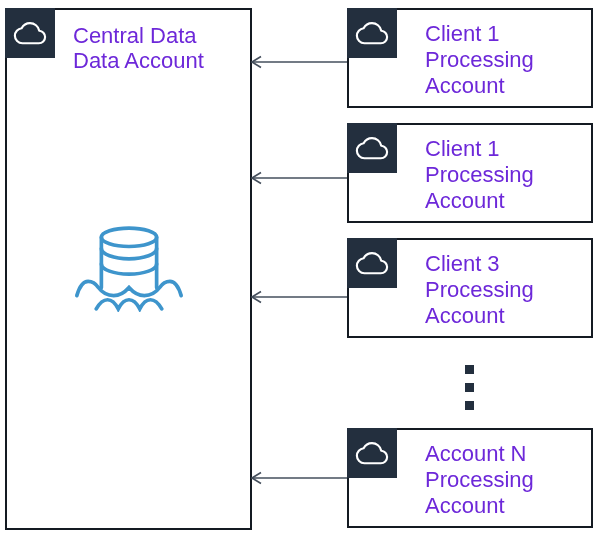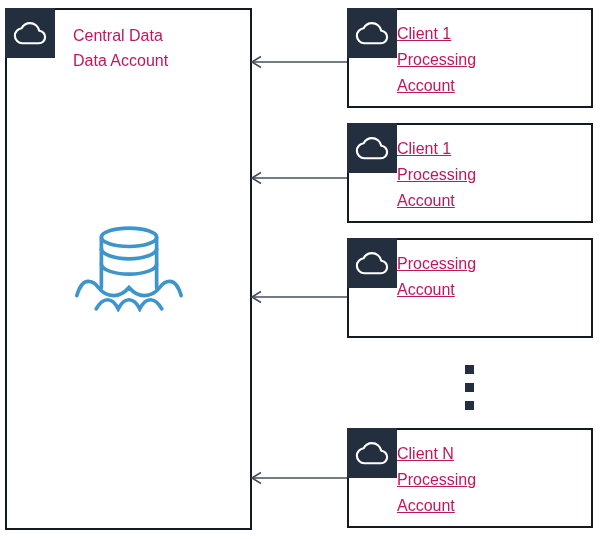--- a/index.html
+++ b/index.html
@@ -44,34 +44,33 @@
     top: -2px;
     width: 50px;
     height: 50px;
     background: #232F3E;
     display: flex;
     align-items: center;
     justify-content: center;
   }
   .label {
     position: absolute;
-    color: #be185d;
-    font-size: 16px;
+    color: #6d28d9;
+    font-size: 22px;
     white-space: nowrap;
   }
   .central-label {
     left: 66px;
     top: 13px;
     line-height: 25px;
   }
   .client-label {
-    left: 48px;
+    left: 76px;
     top: 11px;
     line-height: 26px;
-    text-decoration: underline;
   }
   .lake-icon {
     position: absolute;
     left: 67px;
     top: 214px;
   }
   .arrows-overlay {
     position: absolute;
     left: 0;
     top: 0;
@@ -141,39 +140,40 @@
     </div>
   </div>
 
   <div class="box client-box client-3">
     <div class="badge">
       <svg width="34" height="25" viewBox="-1.5 2.5 27 19.5">
         <path d="M19.35 10.04A7.49 7.49 0 0 0 12 4C9.11 4 6.6 5.64 5.35 8.04A5.994 5.994 0 0 0 0 14c0 3.31 2.69 6 6 6h13c2.76 0 5-2.24 5-5 0-2.64-2.05-4.78-4.65-4.96z" fill="none" stroke="#FFFFFF" stroke-width="1.7" stroke-linejoin="round"></path>
       </svg>
     </div>
     <div class="label client-label">
+      <div>Client 3</div>
       <div>Processing</div>
       <div>Account</div>
     </div>
   </div>
 
   <div>
     <div class="dot dot-1"></div>
     <div class="dot dot-2"></div>
     <div class="dot dot-3"></div>
   </div>
 
   <div class="box client-box client-n">
     <div class="badge">
       <svg width="34" height="25" viewBox="-1.5 2.5 27 19.5">
         <path d="M19.35 10.04A7.49 7.49 0 0 0 12 4C9.11 4 6.6 5.64 5.35 8.04A5.994 5.994 0 0 0 0 14c0 3.31 2.69 6 6 6h13c2.76 0 5-2.24 5-5 0-2.64-2.05-4.78-4.65-4.96z" fill="none" stroke="#FFFFFF" stroke-width="1.7" stroke-linejoin="round"></path>
       </svg>
     </div>
     <div class="label client-label">
-      <div>Client N</div>
+      <div>Account N</div>
       <div>Processing</div>
       <div>Account</div>
     </div>
   </div>
 
   <svg class="arrows-overlay" width="600" height="539" viewBox="0 0 600 539">
     <g fill="none" stroke="#454F5D" stroke-width="1.6">
       <g>
         <line x1="252" y1="62" x2="347" y2="62"></line>
         <polyline points="261,56.5 252,62 261,67.5"></polyline>

